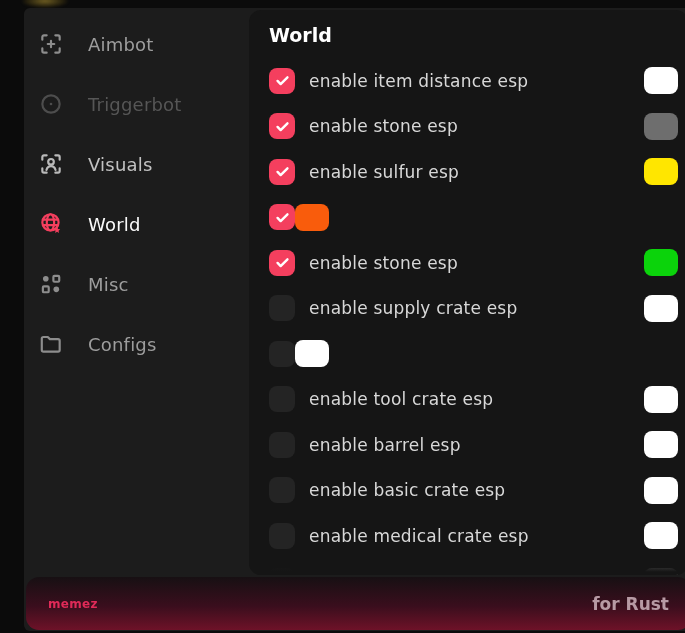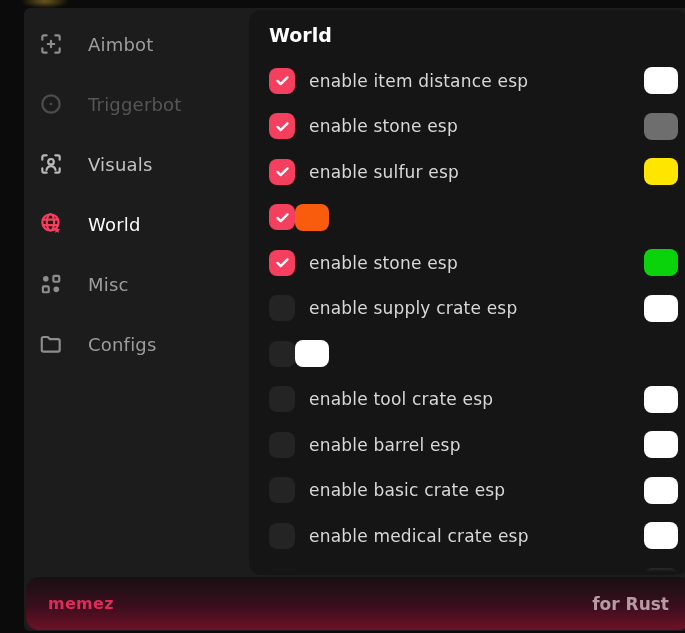--- a/index.html
+++ b/index.html
@@ -34,21 +34,21 @@
   .check svg{width:17px;height:17px;display:block;}
   .row-label{margin-left:14px;font-size:17px;color:#d8d8d8;flex:1;letter-spacing:.2px;}
   .swatch{width:34px;height:27px;border-radius:8px;flex:none;cursor:pointer;}
   .fade{position:absolute;left:0;right:0;bottom:0;height:26px;pointer-events:none;
          background:linear-gradient(to bottom,rgba(21,21,21,0),#151515 88%);}
   
   .footer{position:absolute;left:2px;right:2px;bottom:1px;height:53px;border-radius:13px;
          display:flex;align-items:center;justify-content:space-between;
          padding:0 22px;box-sizing:border-box;
          background:linear-gradient(180deg,#171013 0%,#3a0e1d 55%,#6e1228 100%);}
-  .brand{font-size:16px;font-weight:bold;color:var(--brand);letter-spacing:.3px;}
+  .brand{font-size:12px;font-weight:bold;color:var(--brand);letter-spacing:.3px;}
   .tagline{font-size:17px;font-weight:600;color:#b79aa4;}
 </style>
 </head>
 <body>
 
 <div class="stage">
   <div class="bg-glimpse"></div>
 
   <div class="window">
 

